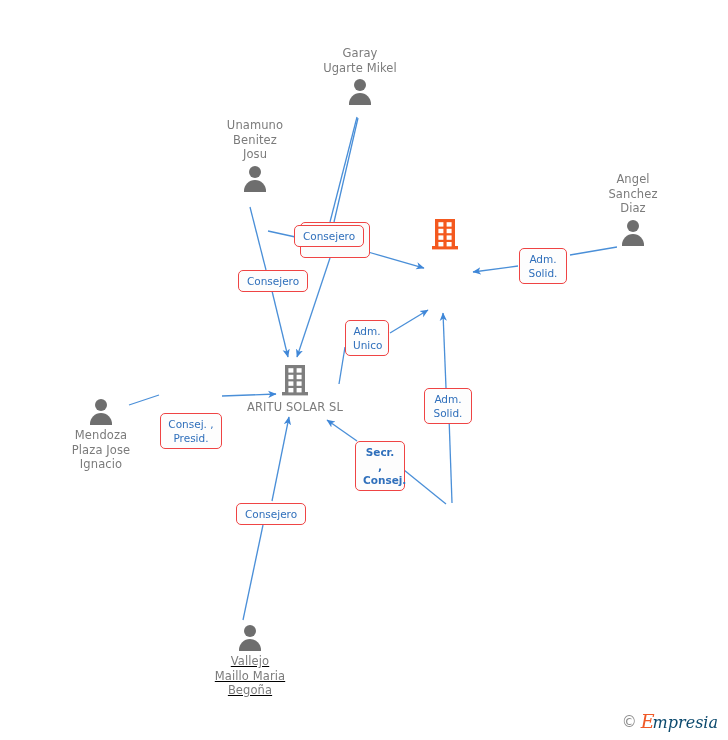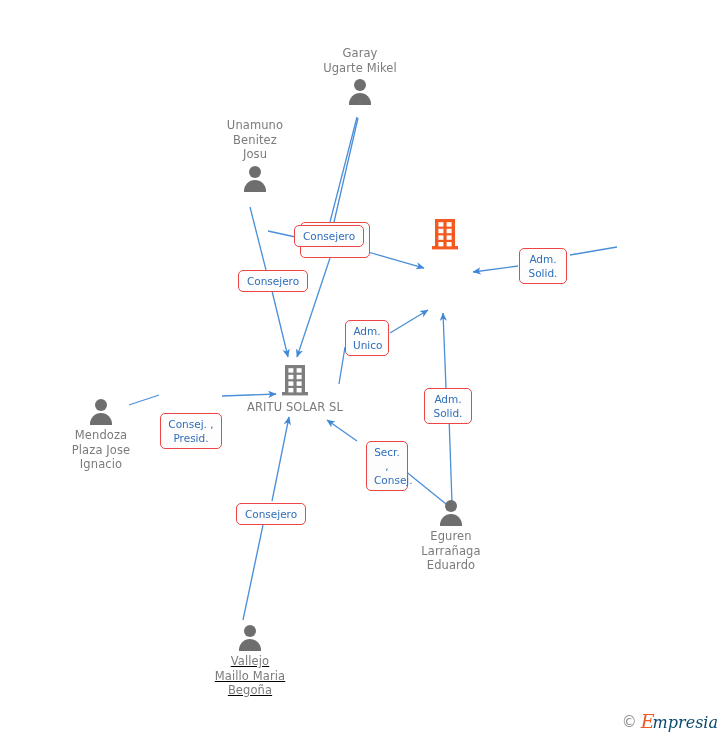--- a/index.html
+++ b/index.html
@@ -145,40 +145,40 @@
   <div class="node" style="left:200px;top:118px;width:110px;">
     <div class="node-label above">Unamuno
 Benitez
 Josu</div>
     <div class="person-ico">
       <span class="head"></span>
         <span class="body"></span>
     </div>
   </div>
 
+  <div class="node" style="left:578px;top:172px;width:110px;">
+    <div class="node-label above">Angel
+Sanchez
+Diaz</div>
+    <div class="person-ico">
+      <span class="head"></span>
+        <span class="body"></span>
+    </div>
+  </div>
 
   <div class="node" style="left:46px;top:399px;width:110px;">
     <div class="person-ico">
       <span class="head"></span>
         <span class="body"></span>
     </div>
     <div class="node-label below">Mendoza
 Plaza Jose
 Ignacio</div>
   </div>
 
-  <div class="node" style="left:396px;top:500px;width:110px;">
-    <div class="person-ico">
-      <span class="head"></span>
-        <span class="body"></span>
-    </div>
-    <div class="node-label below">Eguren
-Larrañaga
-Eduardo</div>
-  </div>
 
   <div class="node" style="left:195px;top:625px;width:110px;text-decoration:underline;">
     <div class="person-ico">
       <span class="head"></span>
         <span class="body"></span>
     </div>
     <div class="node-label below">Vallejo
 Maillo Maria
 Begoña</div>
   </div>
@@ -226,21 +226,21 @@
 
   <div class="chip" style="left:519px;top:248px;width:48px;">Adm.
 Solid.</div>
 
   <div class="chip" style="left:345px;top:320px;width:44px;">Adm.
 Unico</div>
 
   <div class="chip" style="left:424px;top:388px;width:48px;">Adm.
 Solid.</div>
 
-  <div class="chip" style="left:366px;top:441px;width:42px;">Secr. ,
+  <div class="chip" style="left:355px;top:441px;width:50px;font-weight:bold;">Secr. ,
 Consej.</div>
 
   <div class="chip" style="left:160px;top:387px;width:62px;margin-top:26px;">Consej. ,
 Presid.</div>
 
   <div class="chip" style="left:236px;top:503px;width:70px;">Consejero</div>
 
   <div class="watermark">
     <span class="cmark">©</span>
     <span><span class="wm-e">E</span><span class="wm-rest">mpresia</span></span>

